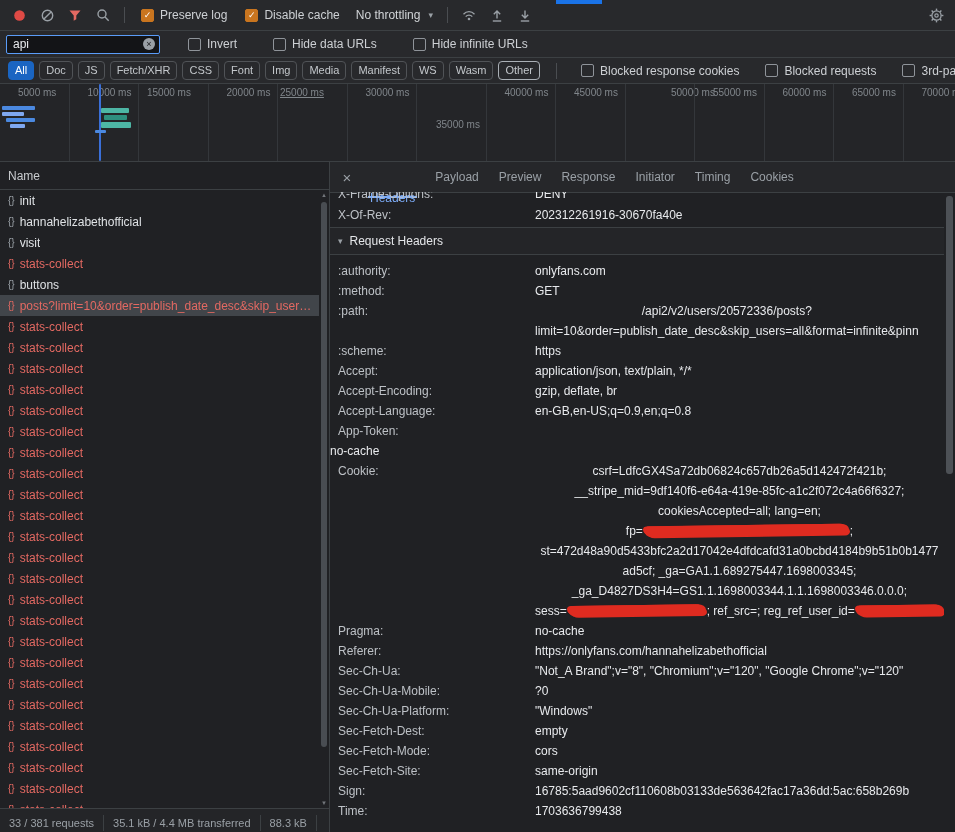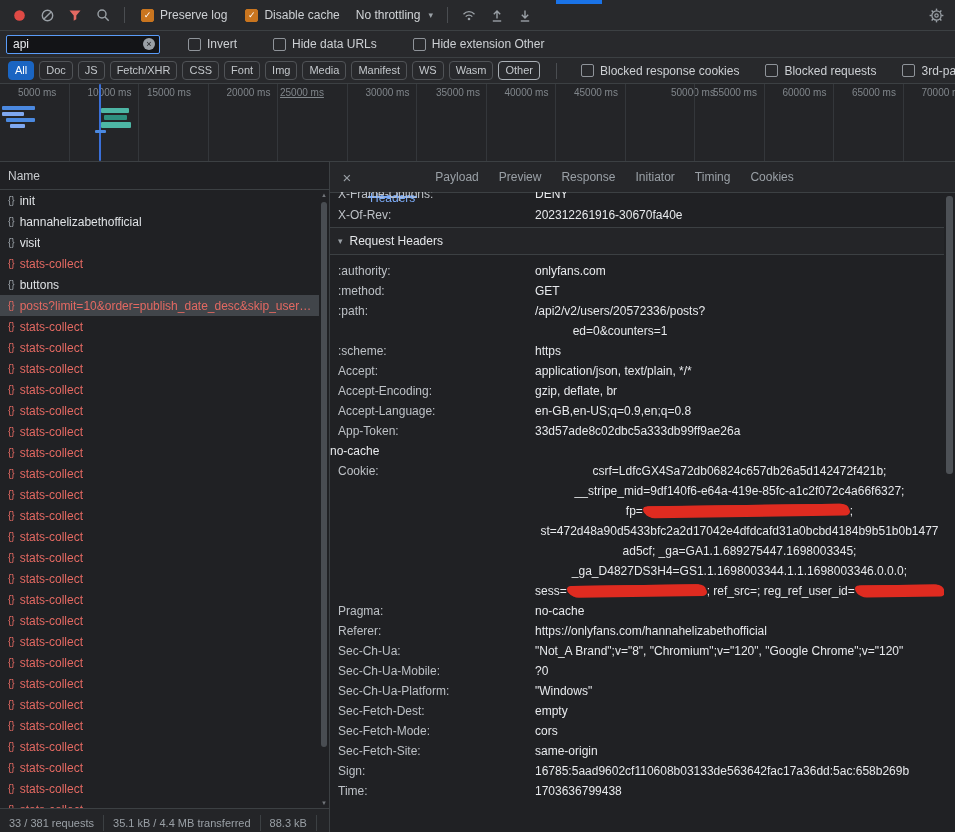--- a/index.html
+++ b/index.html
@@ -180,21 +180,21 @@
     <span class="check-group">
       <span class="cb"></span>
       <span>Invert</span>
     </span>
     <span class="check-group">
       <span class="cb"></span>
       <span>Hide data URLs</span>
     </span>
     <span class="check-group">
       <span class="cb"></span>
-      <span>Hide extension Other</span>
+      <span>Hide infinite URLs</span>
     </span>
   </div>
 
   <div class="chipbar">
     <div class="chips">
         <div class="chip sel">All</div>
         <div class="chip">Doc</div>
         <div class="chip">JS</div>
         <div class="chip">Fetch/XHR</div>
         <div class="chip">CSS</div>
@@ -227,21 +227,21 @@
       <span class="tick" style="left: 87.5px;">10000 ms</span>
       <div class="gridline" style="left: 138px;"></div>
       <span class="tick" style="left: 147px;">15000 ms</span>
       <div class="gridline" style="left: 207.5px;"></div>
       <span class="tick" style="left: 226.5px;">20000 ms</span>
       <div class="gridline" style="left: 277px;"></div>
       <span class="tick" style="left: 280px; text-decoration: underline;">25000 ms</span>
       <div class="gridline" style="left: 346.5px;"></div>
       <span class="tick" style="left: 365.5px;">30000 ms</span>
       <div class="gridline" style="left: 416px;"></div>
-      <span class="tick" style="left: 436px;">35000 ms</span>
+      <span class="tick" style="left: 436px; margin-top: 32px;">35000 ms</span>
       <div class="gridline" style="left: 485.5px;"></div>
       <span class="tick" style="left: 504.5px;">40000 ms</span>
       <div class="gridline" style="left: 555px;"></div>
       <span class="tick" style="left: 574px;">45000 ms</span>
       <div class="gridline" style="left: 624.5px;"></div>
       <span class="tick" style="left: 671px;">50000 ms</span>
       <div class="gridline" style="left: 694px;"></div>
       <span class="tick" style="left: 713px;">55000 ms</span>
       <div class="gridline" style="left: 763.5px;"></div>
       <span class="tick" style="left: 782.5px;">60000 ms</span>
@@ -443,21 +443,21 @@
             <div class="kv">
               <span class="kv-name">:method:</span>
               <div class="kv-val">
                 <div class="kv-line"><span>GET</span></div>
               </div>
             </div>
             <div class="kv">
               <span class="kv-name">:path:</span>
               <div class="kv-val">
                 <div class="kv-line"><span>/api2/v2/users/20572336/posts?</span></div>
-                <div class="kv-line"><span>ed=0&amp;counters=1</span></div>
+                <div class="kv-line"><span>limit=10&amp;order=publish_date_desc&amp;skip_users=all&amp;format=infinite&amp;pinn</span></div>
               </div>
             </div>
             <div class="kv">
               <span class="kv-name">:scheme:</span>
               <div class="kv-val">
                 <div class="kv-line"><span>https</span></div>
               </div>
             </div>
             <div class="kv">
               <span class="kv-name">Accept:</span>
@@ -472,34 +472,32 @@
               </div>
             </div>
             <div class="kv">
               <span class="kv-name">Accept-Language:</span>
               <div class="kv-val">
                 <div class="kv-line"><span>en-GB,en-US;q=0.9,en;q=0.8</span></div>
               </div>
             </div>
             <div class="kv">
               <span class="kv-name">App-Token:</span>
-              <div class="kv-val">
-                <div class="kv-line"><span>33d57ade8c02dbc5a333db99ff9ae26a</span></div>
-              </div>
             </div>
             <div class="kv">
               <div class="kv-val">
                 <div class="kv-line"><span>no-cache</span></div>
               </div>
             </div>
             <div class="kv">
               <span class="kv-name">Cookie:</span>
               <div class="kv-val">
                 <div class="kv-line"><span>csrf=LdfcGX4Sa72db06824c657db26a5d142472f421b;</span></div>
                 <div class="kv-line"><span>__stripe_mid=9df140f6-e64a-419e-85fc-a1c2f072c4a66f6327;</span></div>
+                <div class="kv-line"><span>cookiesAccepted=all; lang=en;</span></div>
                 <div class="kv-line"><span>fp=</span><span class="redact" style="width: 205px;"></span><span>;</span></div>
                 <div class="kv-line"><span>st=472d48a90d5433bfc2a2d17042e4dfdcafd31a0bcbd4184b9b51b0b1477</span></div>
                 <div class="kv-line"><span>ad5cf; _ga=GA1.1.689275447.1698003345;</span></div>
                 <div class="kv-line"><span>_ga_D4827DS3H4=GS1.1.1698003344.1.1.1698003346.0.0.0;</span></div>
                 <div class="kv-line"><span>sess=</span><span class="redact" style="width: 138px;"></span><span>; ref_src=; reg_ref_user_id=</span><span class="redact" style="width: 88px;"></span></div>
               </div>
             </div>
             <div class="kv">
               <span class="kv-name">Pragma:</span>
               <div class="kv-val">

